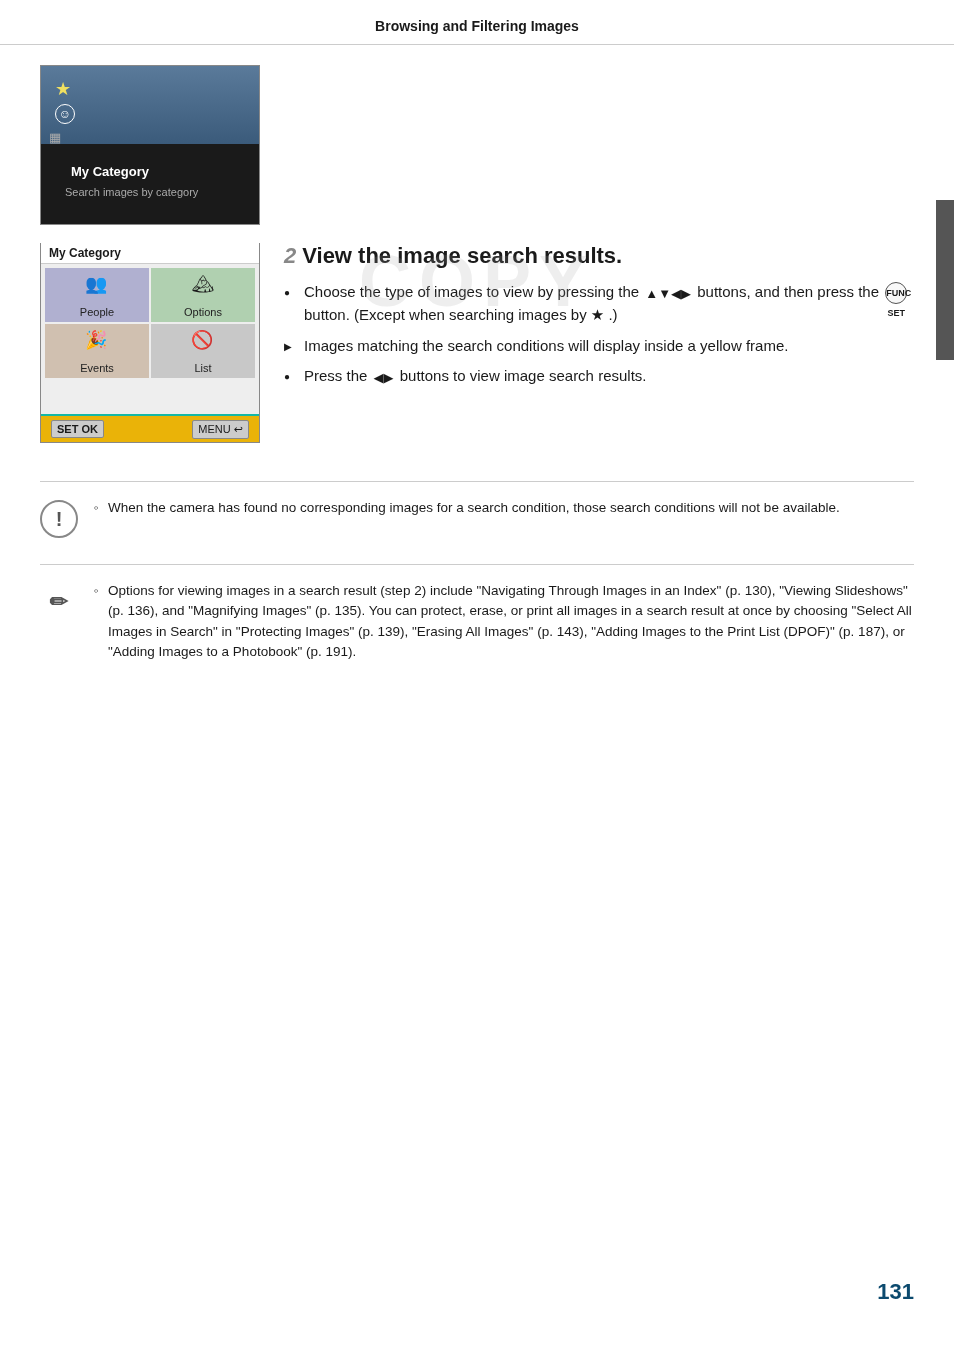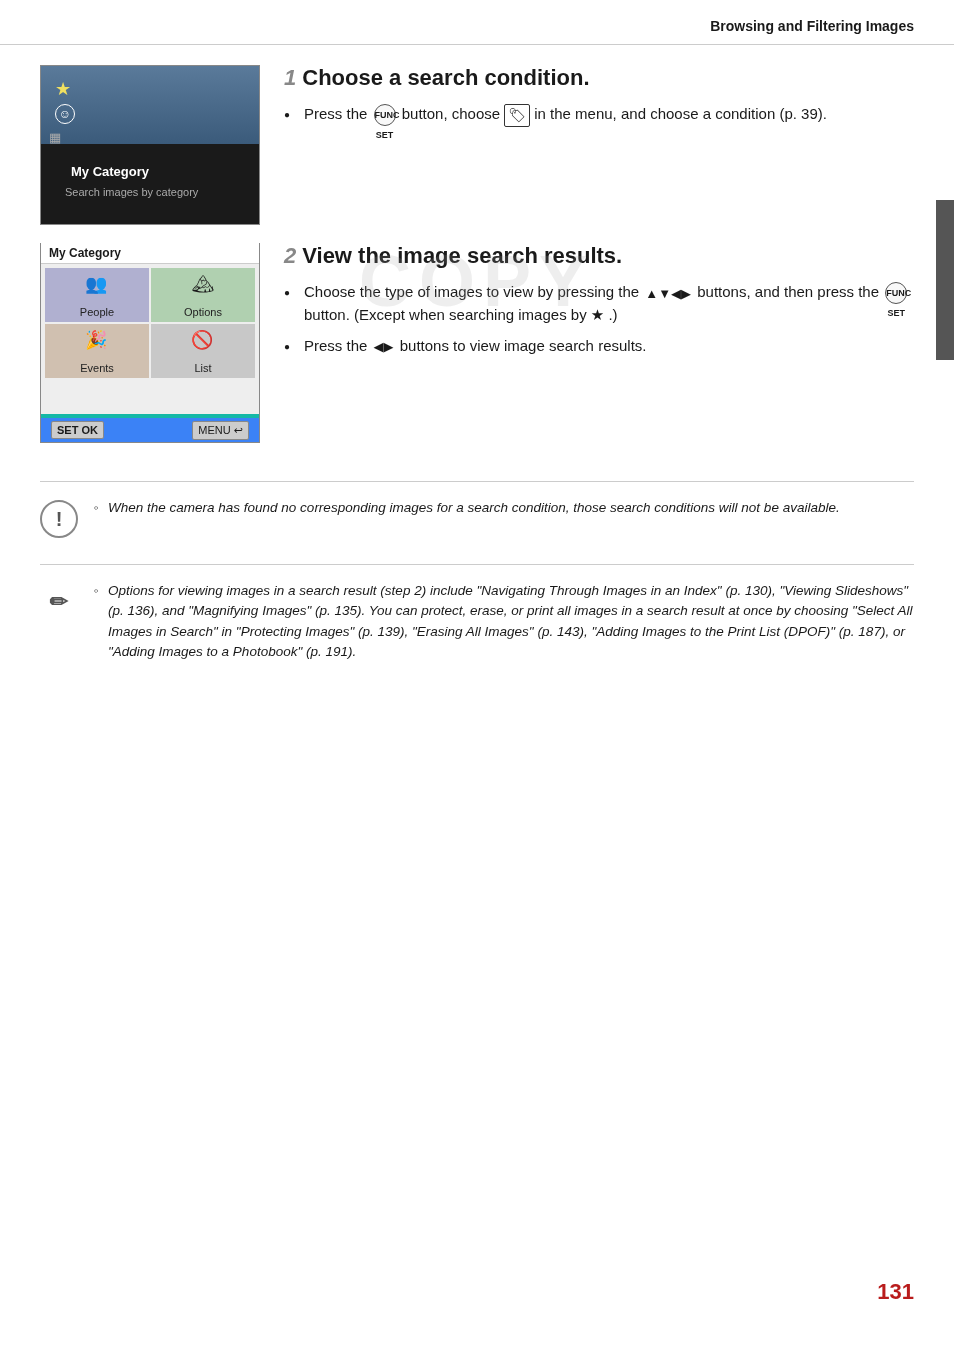--- a/index.html
+++ b/index.html
@@ -19,21 +19,21 @@
       right: 0;
       top: 200px;
       width: 18px;
       height: 160px;
       background: #555;
     }
 
     
     .page-header {
       display: flex;
-      justify-content: flex-end;
+      justify-content: center;
       padding: 18px 40px 10px 40px;
       border-bottom: 1px solid #ccc;
     }
     .page-header-title {
       font-weight: bold;
       font-size: 14px;
       color: #1a1a1a;
     }
 
     
@@ -166,26 +166,26 @@
     }
     .cam-img-bottom .grid-cell .cell-label {
       font-size: 11px;
       color: #222;
       margin-top: 9px;
     }
     .cam-img-bottom .bottom-bar {
       position: absolute;
       bottom: 0; left: 0; right: 0;
       height: 28px;
-      background: #3b82f6;
+      background: #eab308;
       display: flex;
       align-items: center;
       justify-content: space-between;
       padding: 0 10px;
-      border-top: 4px solid #14b8a6;
+      border-top: 2px solid #14b8a6;
     }
     .cam-img-bottom .bottom-bar .set-btn {
       font-size: 11px;
       font-weight: bold;
       border: 1px solid #888;
       padding: 2px 5px;
       background: #ccc;
       border-radius: 2px;
     }
     .cam-img-bottom .bottom-bar .menu-btn {
@@ -329,37 +329,36 @@
     .note-bullet-list {
       list-style: none;
       padding: 0;
     }
     .note-bullet-list li {
       padding-left: 14px;
       position: relative;
       margin-bottom: 6px;
       line-height: 1.5;
       font-size: 13.5px;
-      font-style: italic;
     }
     .note-bullet-list li::before {
       content: '◦';
       position: absolute;
       left: 0;
       font-size: 13px;
     }
 
     
     .page-footer {
       position: absolute;
       bottom: 40px;
       right: 40px;
       font-size: 22px;
       font-weight: bold;
-      color: #b91c1c;
+      color: #0c4a6e;
     }
   </style>
 </head>
 <body>
 
 <div class="side-tab"></div>
 
 <div class="page-header">
   <span class="page-header-title">Browsing and Filtering Images</span>
 </div>
@@ -377,30 +376,20 @@
           <div class="sky"></div>
           <div class="ground"></div>
           <div class="star-icon">★</div>
           <div class="smile-icon">☺</div>
           <div class="cat-icon">▦</div>
           <div class="label-mycat">My Category</div>
           <div class="label-search">Search images by category</div>
         </div>
       </div>
 
-      <div class="step-content">
-        <div class="step-title">
-          <span class="step-number">1</span><span>Choose a search condition.</span>
-        </div>
-        <ul class="bullet-list">
-          <li class="circle-bullet">
-            Press the <span class="func-btn">FUNC<br>SET</span> button, choose <span style="display:inline-block;vertical-align:middle;font-size:14px;border:1px solid #333;padding:0 3px;border-radius:2px;">🏷</span> in the menu, and choose a condition (p. 39).
-          </li>
-        </ul>
-      </div>
     </div>
 
     <div class="step-row">
 
       <div class="camera-image">
         <div class="cam-img-bottom">
           <div class="title-bar">My Category</div>
           <div class="grid-area">
             <div class="grid-cell people-cell">
               <span class="cell-icon">👥</span>
@@ -427,20 +416,23 @@
       </div>
 
       <div class="step-content">
         <div class="step-title">
           <span class="step-number">2</span><span>View the image search results.</span>
         </div>
         <ul class="bullet-list">
           <li class="circle-bullet">
             Choose the type of images to view by pressing the <span class="dir-btns">▲▼◀▶</span> buttons, and then press the <span class="func-btn">FUNC<br>SET</span> button. (Except when searching images by ★ .)
           </li>
+          <li class="arrow-bullet">
+            Images matching the search conditions will display inside a yellow frame.
+          </li>
           <li class="circle-bullet">
             Press the <span class="dir-btns">◀▶</span> buttons to view image search results.
           </li>
         </ul>
       </div>
     </div>
 
   </div>
 
   <div class="notes-section">

